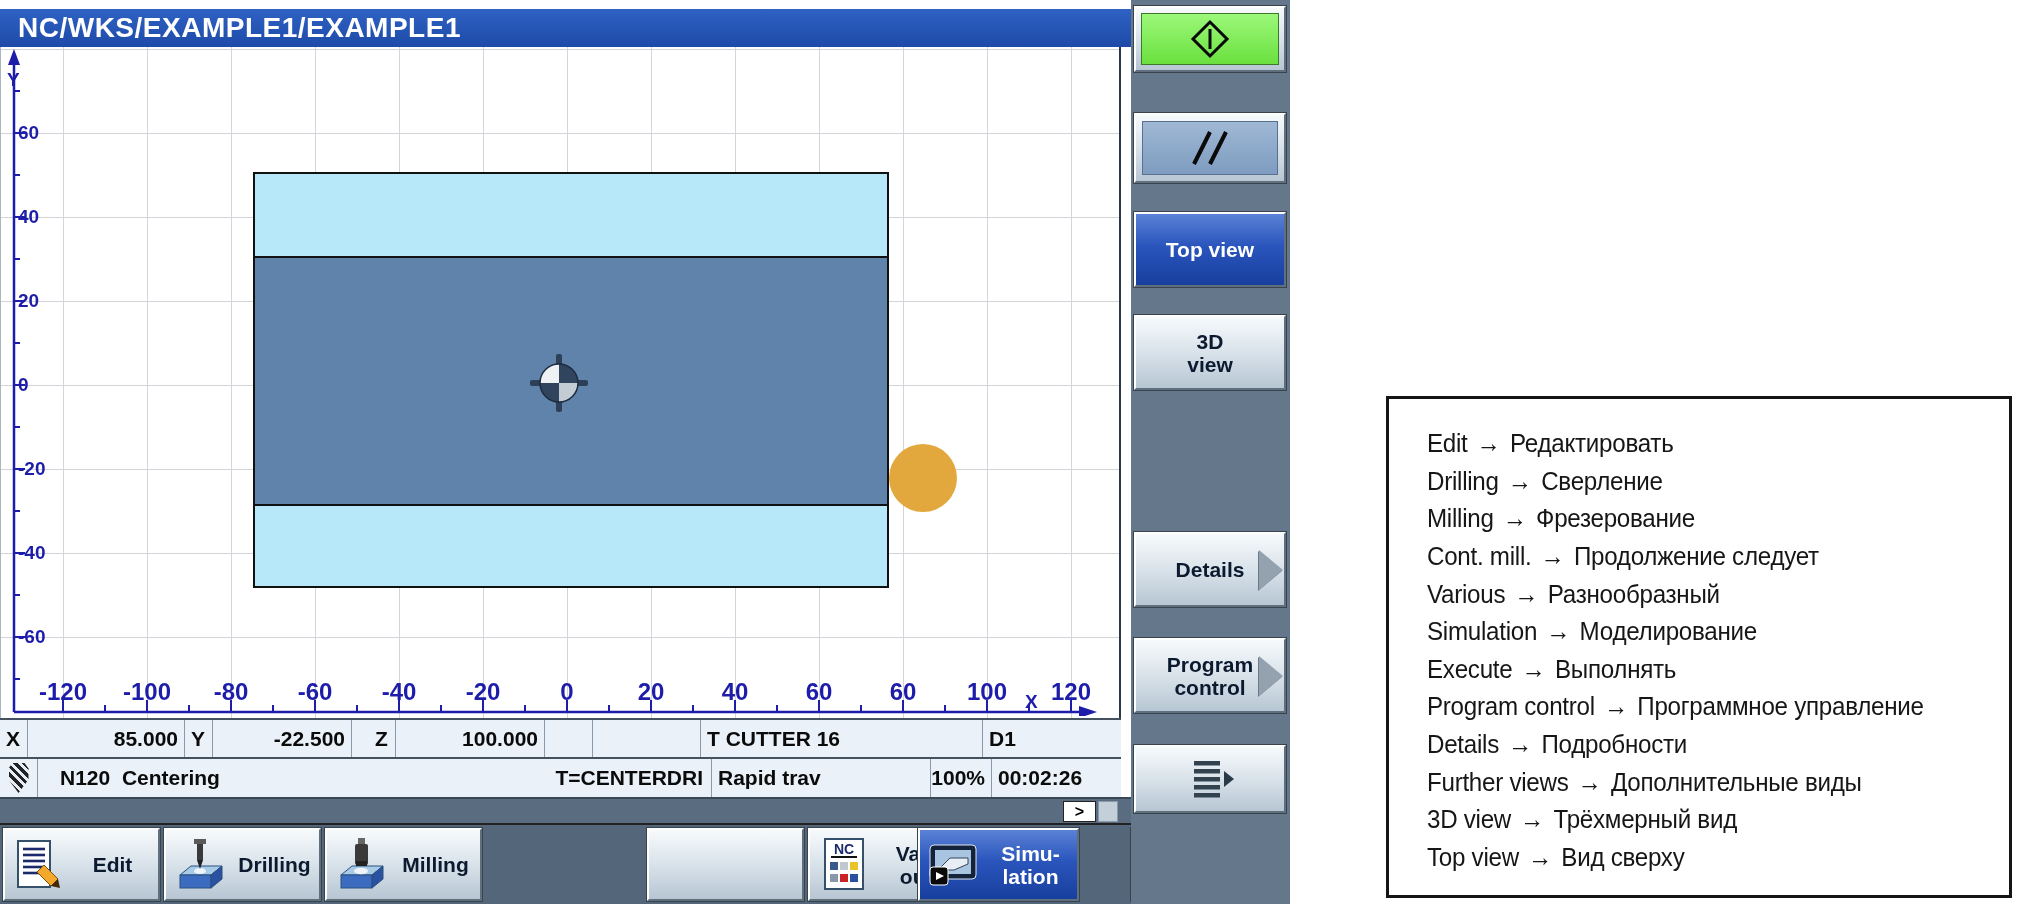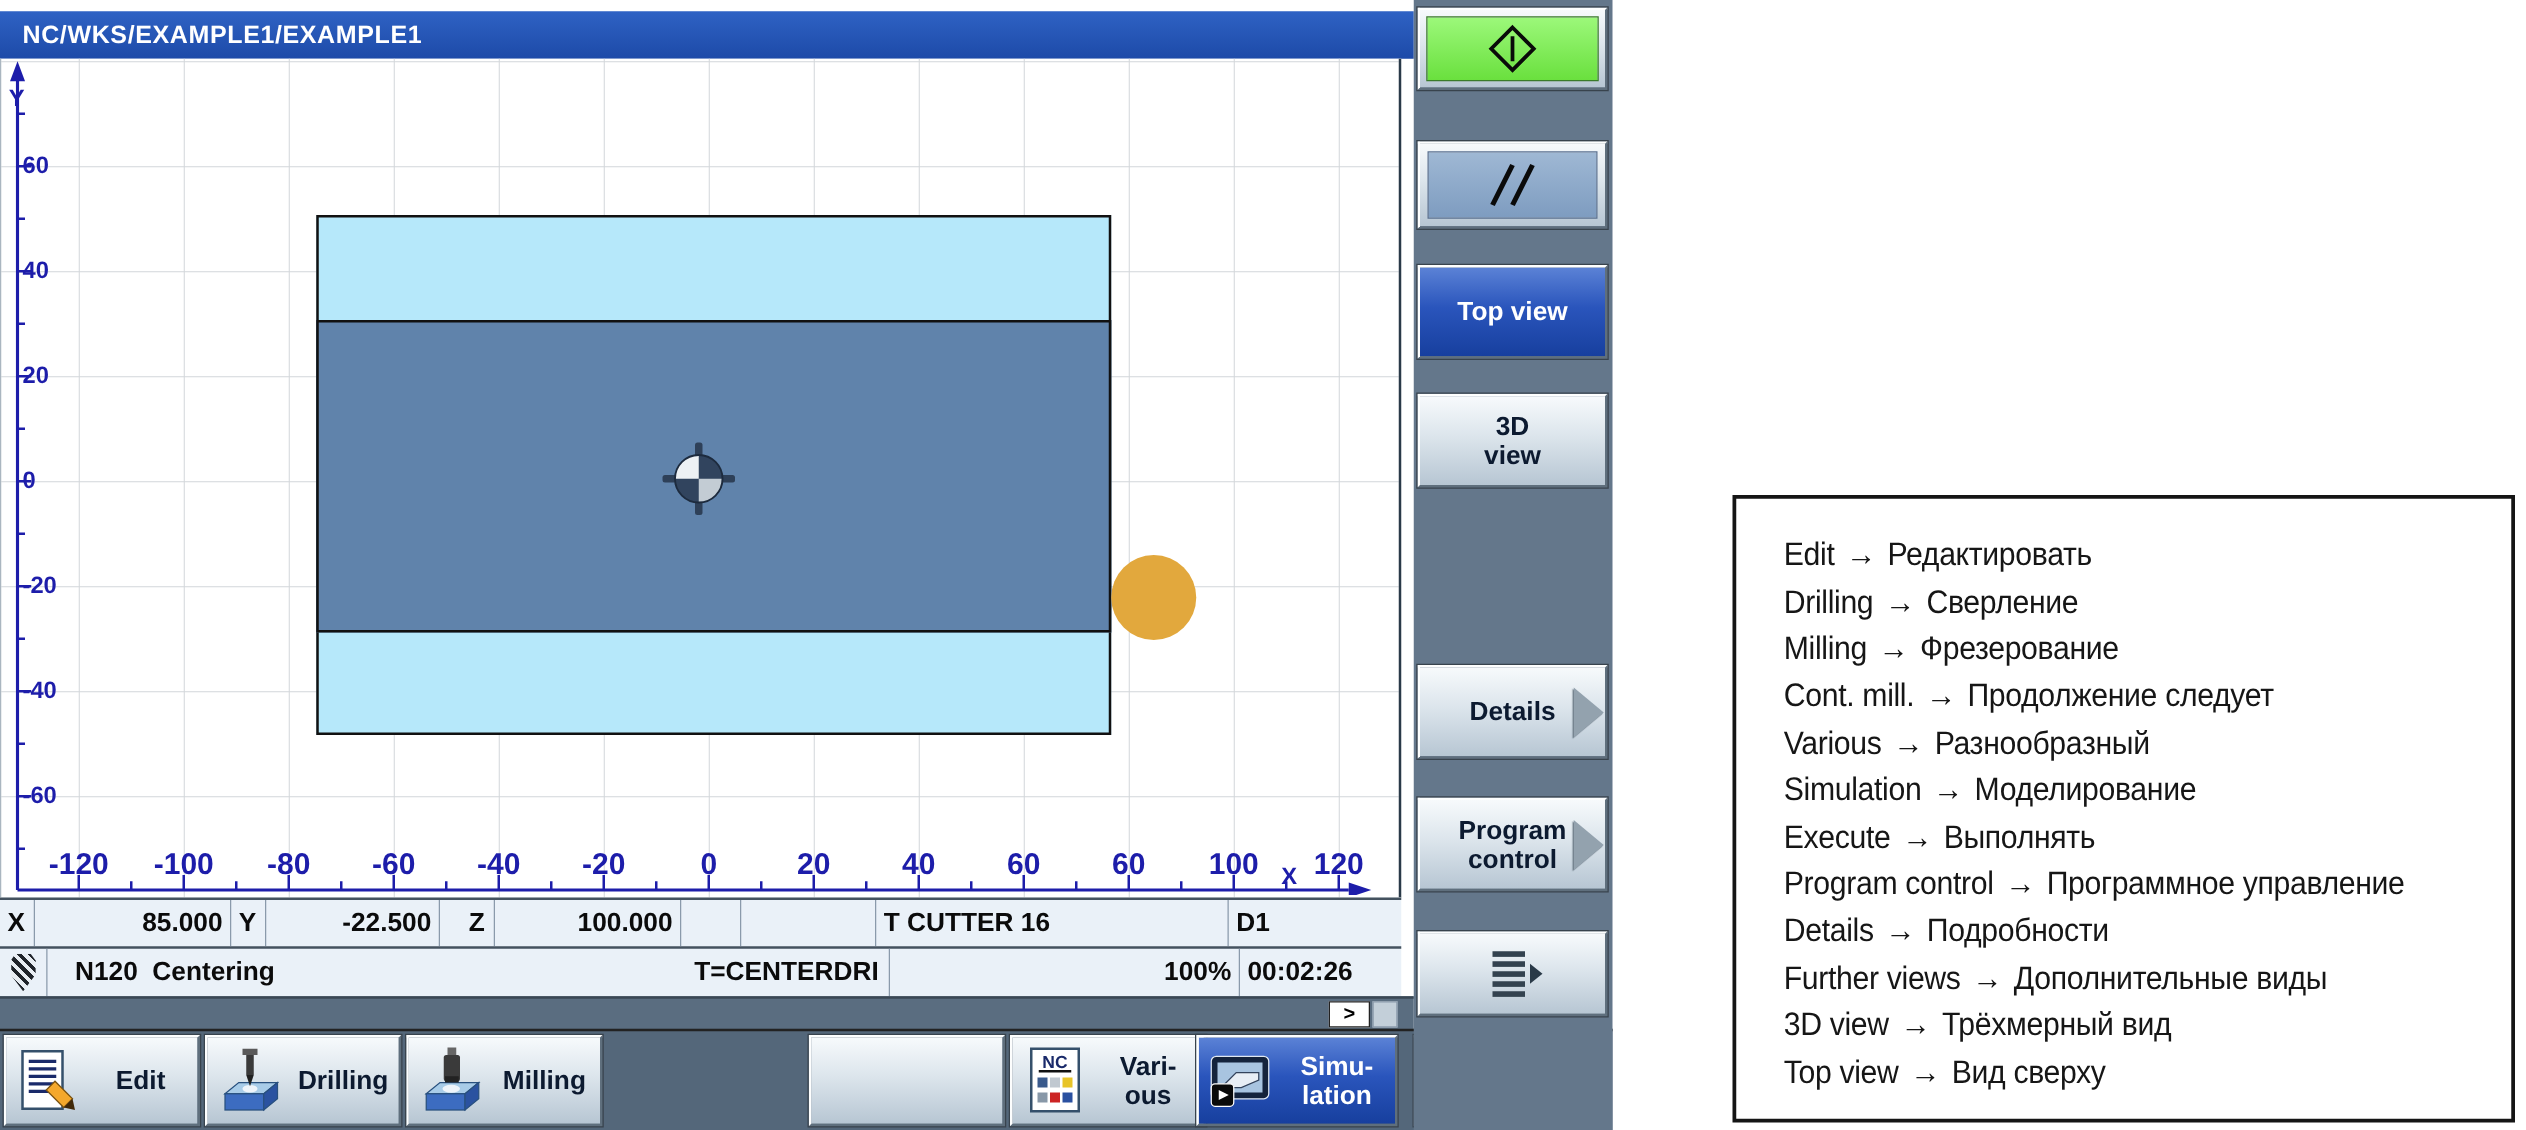--- a/index.html
+++ b/index.html
@@ -1,21 +1,21 @@
 <!DOCTYPE html>
 <html><head>
 <meta charset="utf-8">
 <style>
   html,body{margin:0;padding:0;background:#ffffff;}
   #stage{position:relative;width:2021px;height:904px;background:#fff;font-family:"Liberation Sans",sans-serif;overflow:hidden;}
   .abs{position:absolute;}
   
   #cnc{left:0;top:0;width:1290px;height:904px;background:#fff;}
   #titlebar{left:0;top:9px;width:1131px;height:38px;background:linear-gradient(180deg,#2f62c4,#1d4aa8);color:#fff;
-    font-weight:bold;font-size:20px;line-height:38px;padding-left:18px;box-sizing:border-box;letter-spacing:.5px;}
+    font-weight:bold;font-size:28px;line-height:38px;padding-left:18px;box-sizing:border-box;letter-spacing:.5px;}
   
   #plot{left:0;top:47px;width:1121px;height:671px;background:#fff;border-right:2px solid #2a3a48;border-left:1px solid #aab6c0;box-sizing:border-box;
     background-image:linear-gradient(to right,#d2d6da 1px,transparent 1px),linear-gradient(to bottom,#d2d6da 1px,transparent 1px);
     background-size:84px 84px;background-position:62px 2px;}
   .xtick{position:absolute;width:64px;top:631px;text-align:center;font-weight:bold;font-size:24px;color:#1d1daa;}
   .ytick{position:absolute;left:17px;width:50px;height:22px;line-height:22px;text-align:left;font-weight:bold;font-size:19px;color:#1d1daa;}
   .axisletter{position:absolute;font-weight:bold;font-size:19px;color:#1d1daa;}
   #wp-outer{left:252px;top:125px;width:636px;height:416px;background:#b6e8fa;border:2px solid #111;box-sizing:border-box;}
   #wp-inner{left:252px;top:209px;width:636px;height:250px;background:#6083ab;border:2px solid #111;box-sizing:border-box;}
   #tool-circle{left:888px;top:397px;width:68px;height:68px;border-radius:50%;background:#e2a83d;}
@@ -164,20 +164,21 @@
     </div>
 
     <div class="srow abs" style="top:757px;height:40px;">
       <div class="cell" style="left:0;width:38px;justify-content:center">
         <div style="width:20px;height:30px;background:repeating-linear-gradient(45deg,#20242a 0 3px,#e8edf2 3px 6px);clip-path:polygon(20% 0,80% 0,100% 18%,100% 55%,50% 100%,0 55%,0 18%);"></div>
       </div>
       <div class="cell" style="left:38px;width:674px;padding:0 8px 0 22px;justify-content:space-between">
         <span><span>N120</span>&nbsp;&nbsp;<span>Centering</span></span>
         <span>T=CENTERDRI</span>
       </div>
+      <div class="cell l" style="left:712px;width:219px">Rapid trav</div>
       <div class="cell r" style="left:931px;width:61px">100%</div>
       <div class="cell l" style="left:992px;width:129px;border-right:none">00:02:26</div>
     </div>
 
     <div id="strip" class="abs">
       <div id="expandbtn" class="abs">&gt;</div>
       <div id="expandpad" class="abs"></div>
     </div>
 
     <div id="bottombar" class="abs">
@@ -231,21 +232,21 @@
           <rect x="12" y="25" width="8" height="8" fill="#3a5a8c"></rect>
             <rect x="22" y="25" width="8" height="8" fill="#c0c8d0"></rect>
             <rect x="32" y="25" width="8" height="8" fill="#e8c428"></rect>
           <rect x="12" y="37" width="8" height="8" fill="#8898a8"></rect>
             <rect x="22" y="37" width="8" height="8" fill="#cc2424"></rect>
             <rect x="32" y="37" width="8" height="8" fill="#2a50a0"></rect>
         </svg>
         <span class="lbl">Vari-
 ous</span>
       </div>
-      <div class="sk bsk active" style="left:957px;width:161px">
+      <div class="sk bsk active" style="left:918px;width:161px">
         <svg class="icon" width="52" height="56" viewBox="0 0 52 56">
           <rect x="2" y="8" width="46" height="34" rx="4" fill="#14233c" stroke="#dfe8f2"></rect>
           <rect x="7" y="13" width="36" height="24" fill="#a8c4e0"></rect>
           <polygon points="10,33 22,21 40,21 40,27 26,33" fill="#e8eef5" stroke="#33435c"></polygon>
           <rect x="2" y="30" width="18" height="18" rx="3" fill="#0a0a0a" stroke="#fff"></rect>
           <polygon points="8,35 16,39 8,43" fill="#fff"></polygon>
         </svg>
         <span class="lbl">Simu-
 lation</span>
       </div>

